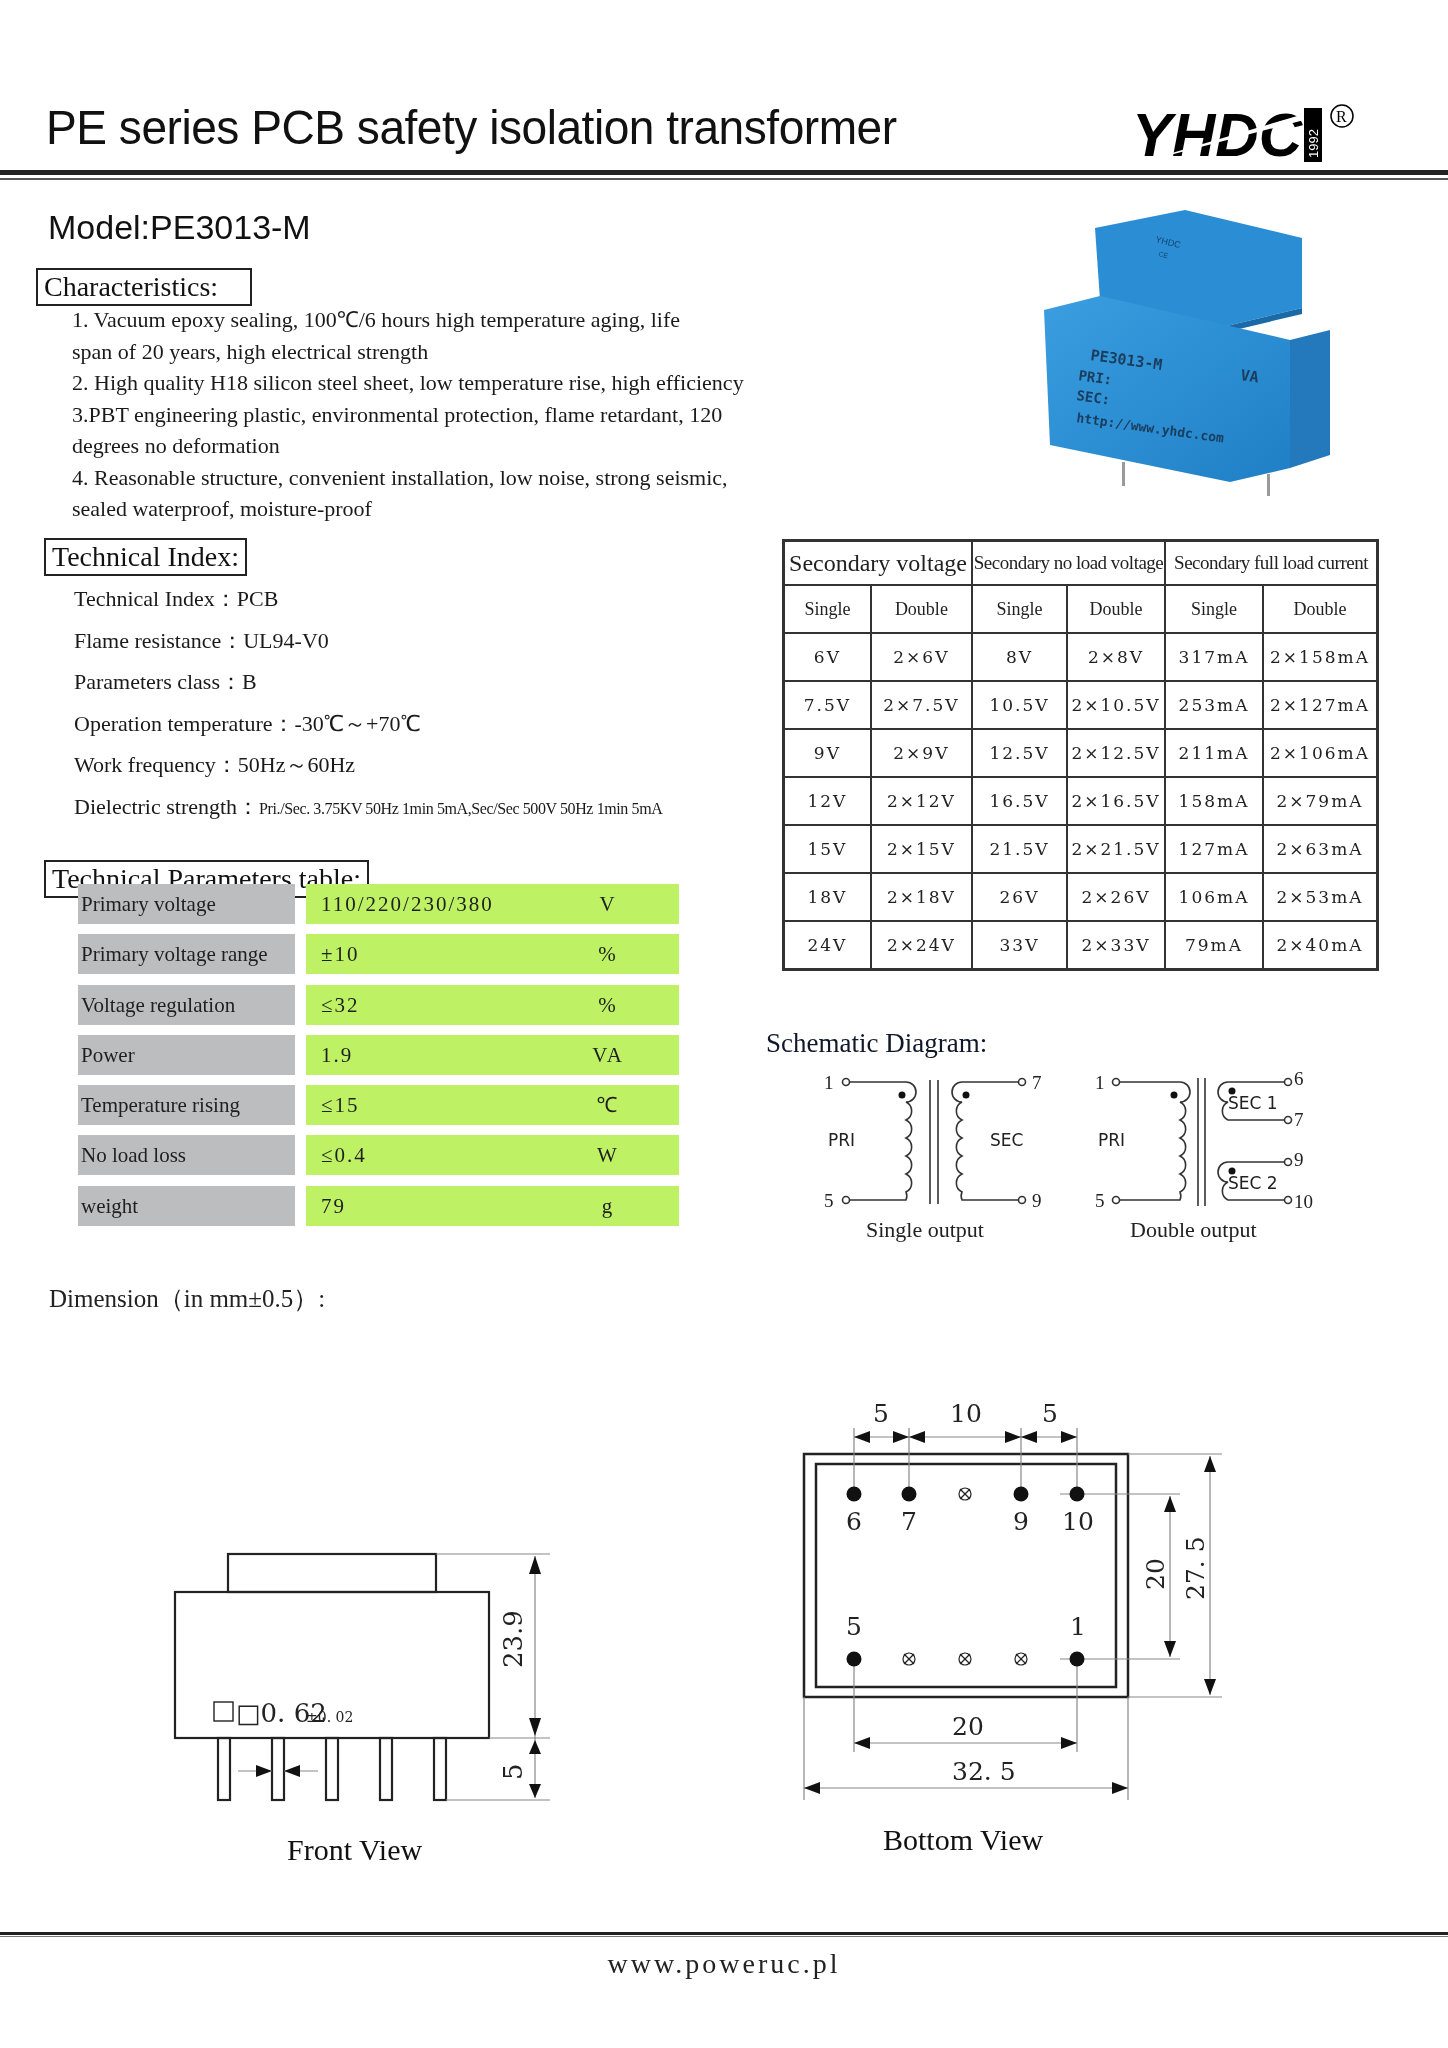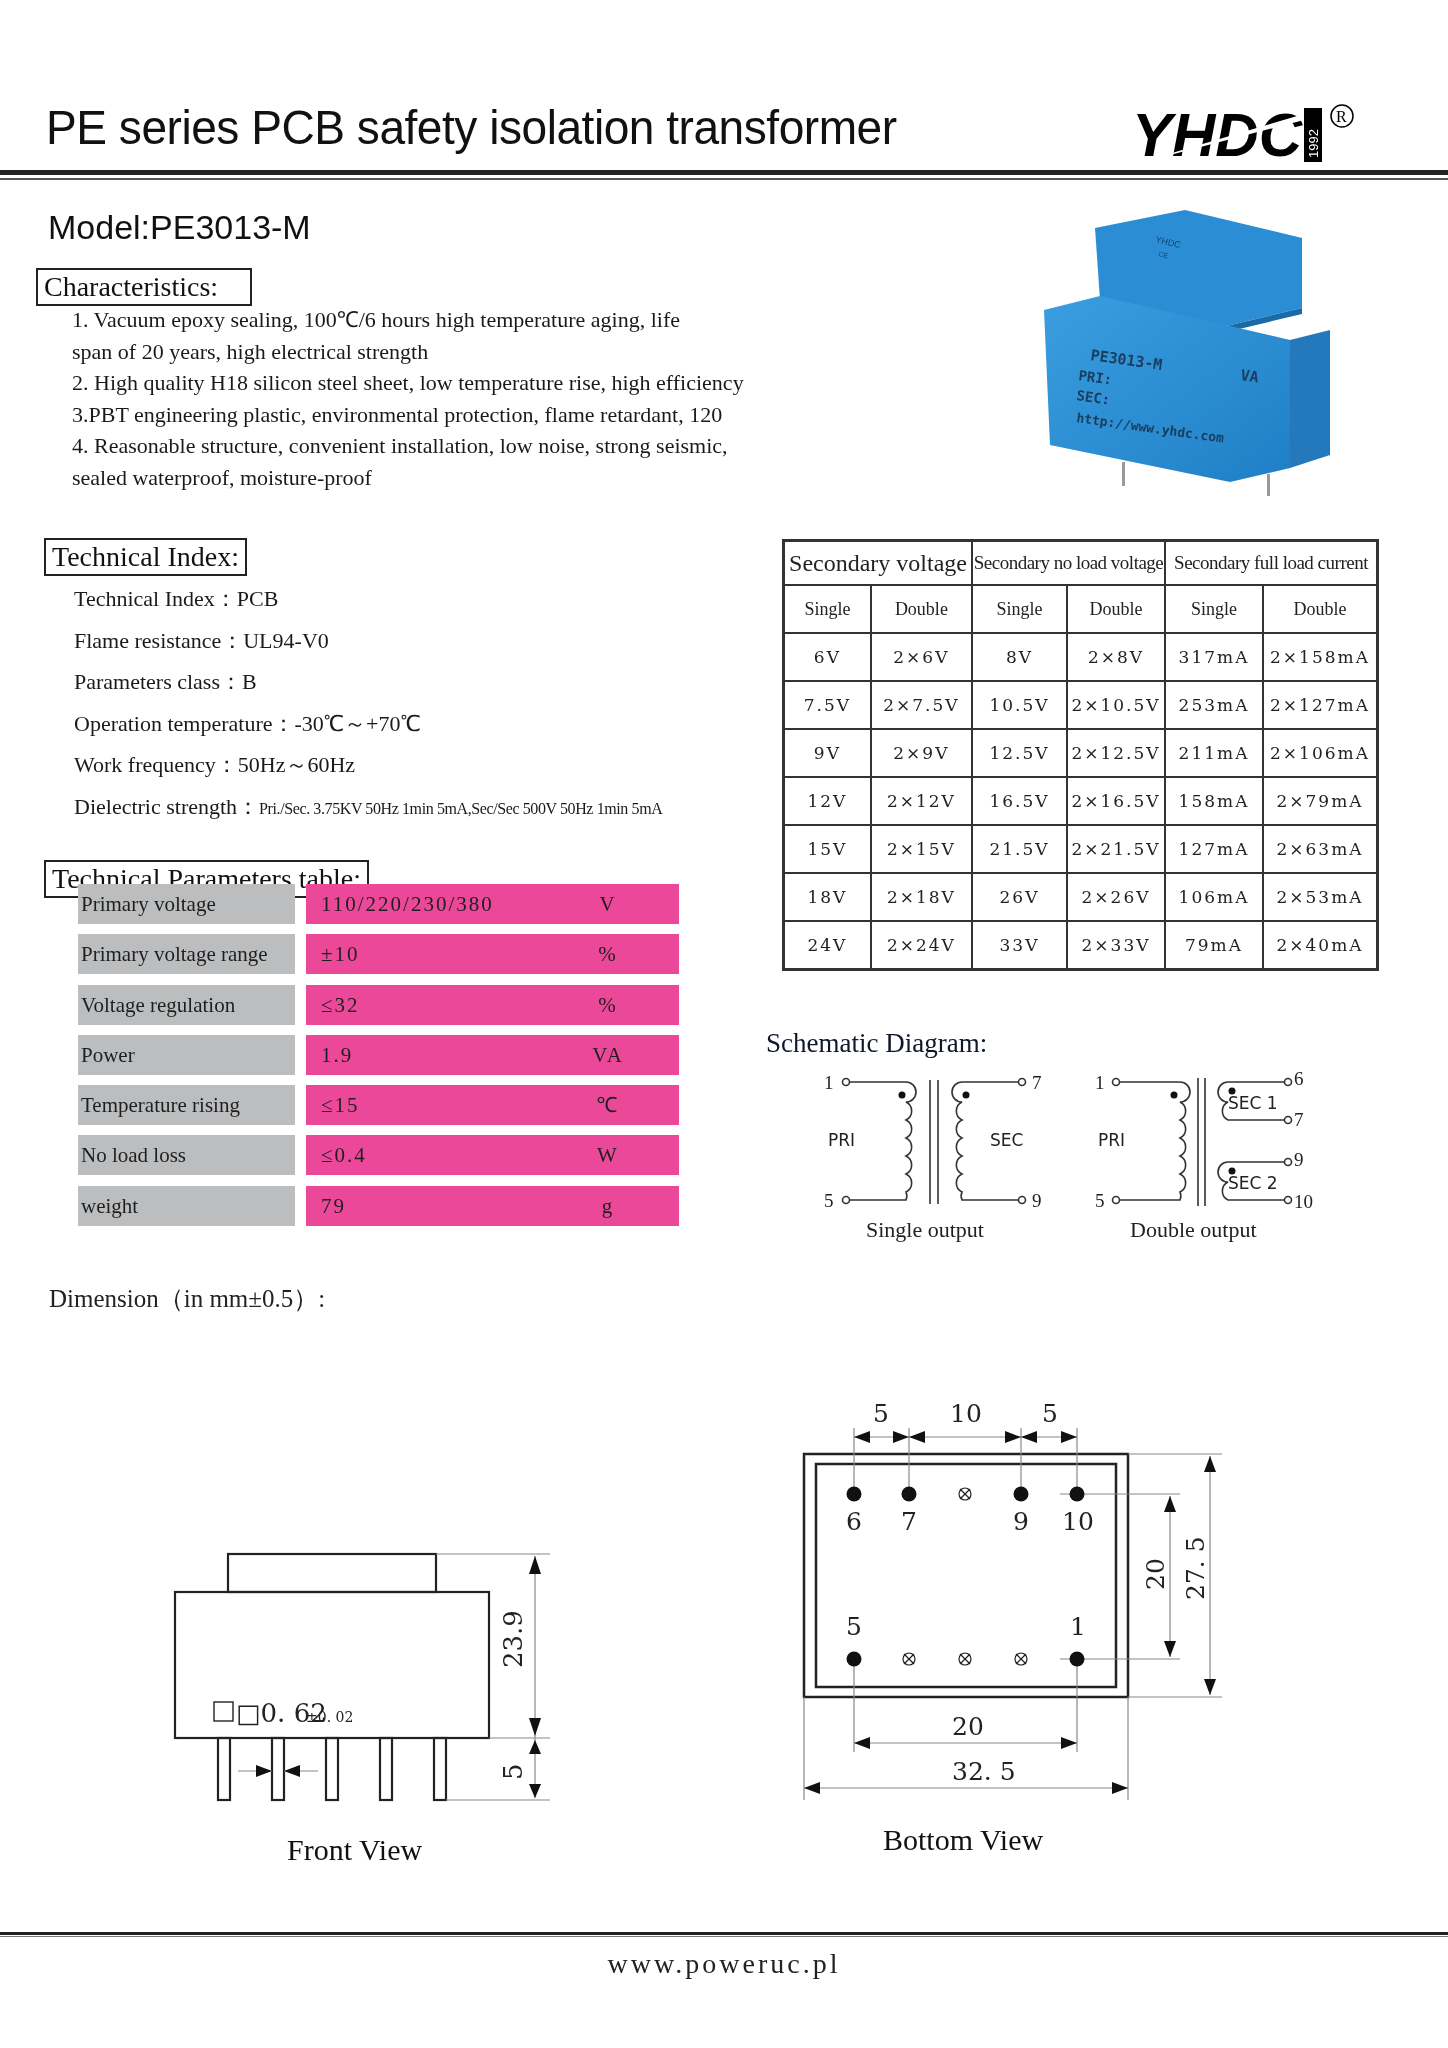--- a/index.html
+++ b/index.html
@@ -25,21 +25,21 @@
   .ti-list { left: 74px; top: 582px; font-size: 22px; }
   .ti-row { height: 41.5px; line-height: 34px; white-space: nowrap; }
   .ti-row .small { font-size: 16px; letter-spacing: -0.4px; }
 
   .tp-box { left: 44px; top: 860px; }
 
   
   .params { left: 78px; top: 884px; }
   .prow { position: relative; height: 40px; margin-bottom: 10.3px; }
   .pname { position: absolute; left: 0; top: 0; width: 217px; height: 40px; background: #bcbdbf; font-size: 21px; line-height: 40px; padding-left: 3px; box-sizing: border-box; color: #1f1f1f; white-space: nowrap; }
-  .pval { position: absolute; left: 228px; top: 0; width: 373px; height: 40px; background: #ec4899; font-size: 21px; line-height: 40px; padding-left: 15px; box-sizing: border-box; letter-spacing: 2px; color: #1f1f1f; }
+  .pval { position: absolute; left: 228px; top: 0; width: 373px; height: 40px; background: #bef264; font-size: 21px; line-height: 40px; padding-left: 15px; box-sizing: border-box; letter-spacing: 2px; color: #1f1f1f; }
   .punit { position: absolute; left: 500px; top: 0; width: 60px; text-align: center; font-size: 21px; line-height: 40px; letter-spacing: 2px; color: #1f1f1f; }
 
   
   .sec-table { left: 782px; top: 539px; border-collapse: collapse; border: 3px solid #333; }
   .sec-table td, .sec-table th { border: 2px solid #333; text-align: center; padding: 0; font-weight: normal; color: #222; }
   .sec-table th { height: 42px; }
   .sec-table .h1 { font-size: 24px; width: 186px; }
   .sec-table .h2 { font-size: 19px; letter-spacing: -0.5px; }
   .sec-table .sub td { height: 46px; font-size: 18px; }
   .sec-table .dat td { height: 46px; font-size: 20px; letter-spacing: 2px; font-family: "DejaVu Serif", serif; font-size: 17px; }
@@ -77,20 +77,21 @@
 <div class="abs rule-top-thin"></div>
 
 <div class="abs model">Model:PE3013-M</div>
 
 <div class="abs section-box char-box">Characteristics:</div>
 <div class="abs char-list">
   <div>1. Vacuum epoxy sealing, 100℃/6 hours high temperature aging, life</div>
   <div> span of 20 years, high electrical strength</div>
   <div>2. High quality H18 silicon steel sheet, low temperature rise, high efficiency</div>
   <div>3.PBT engineering plastic, environmental protection, flame retardant, 120</div>
+  <div>degrees no deformation</div>
   <div>4. Reasonable structure, convenient installation, low noise, strong seismic,</div>
   <div>sealed waterproof, moisture-proof</div>
 </div>
 
 <div class="abs photo">
   <svg width="290" height="300" viewBox="0 0 290 300">
     <defs>
       <linearGradient id="front" x1="0" y1="0" x2="1" y2="1">
         <stop offset="0" stop-color="#3a9ee0"></stop>
         <stop offset="1" stop-color="#1f7fc6"></stop>

